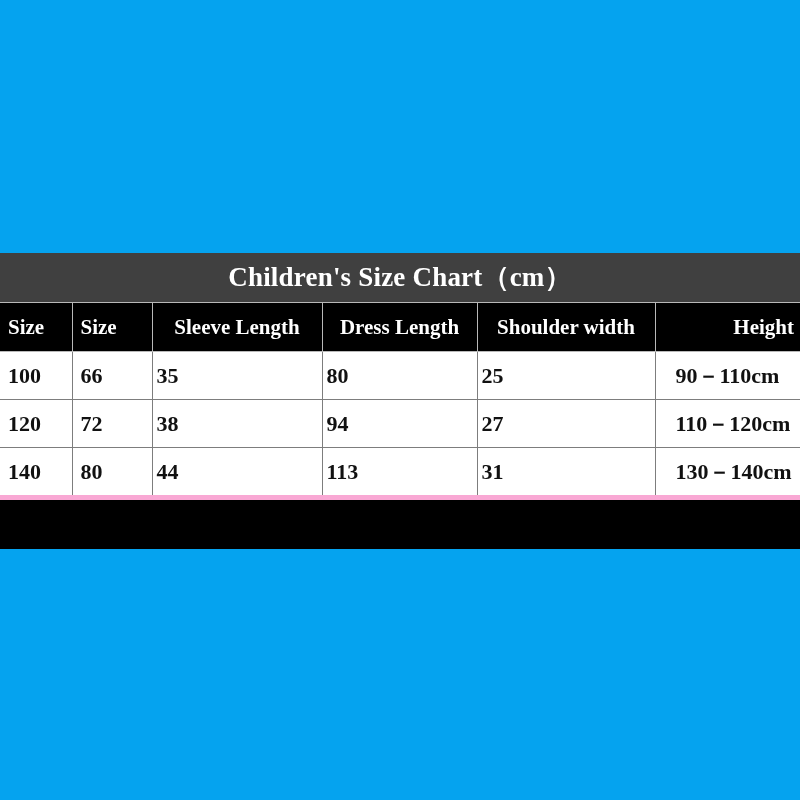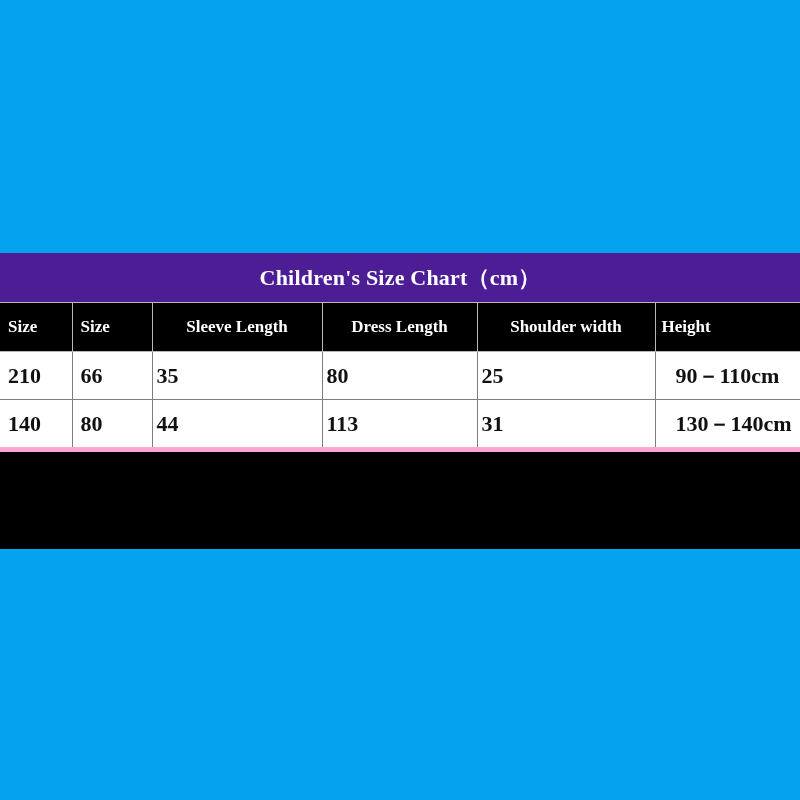--- a/index.html
+++ b/index.html
@@ -28,56 +28,56 @@
     height: 296px;
     background: #000000;
     box-sizing: border-box;
   }
 
   #chart-title {
     height: 49px;
     line-height: 49px;
     text-align: center;
     color: #ffffff;
-    background: #4c1d95;
-    font-size: 22px;
+    background: #404040;
+    font-size: 27px;
     font-weight: bold;
     letter-spacing: 0.2px;
     white-space: nowrap;
   }
 
   table.size-table {
     width: 800px;
     border-collapse: collapse;
     table-layout: fixed;
   }
 
   table.size-table thead th {
     background: #000000;
     color: #ffffff;
-    font-size: 17px;
+    font-size: 21px;
     font-weight: bold;
     height: 48px;
     border: 1px solid #b9b9b9;
     border-left: none;
     white-space: nowrap;
     padding: 0 6px;
   }
   table.size-table thead th.col-size,
   table.size-table thead th.col-bust {
     text-align: left;
     padding-left: 8px;
   }
   table.size-table thead th.col-sleeve,
   table.size-table thead th.col-dress,
   table.size-table thead th.col-shoulder {
     text-align: center;
   }
   table.size-table thead th.col-height {
-    text-align: left;
+    text-align: right;
     border-right: none;
   }
 
   table.size-table tbody td {
     background: #ffffff;
     color: #111111;
     font-size: 22px;
     font-weight: bold;
     height: 47px;
     border: 1px solid #7d7d7d;
@@ -133,26 +133,34 @@
           <th class="col-size">Size</th>
           <th class="col-bust">Size</th>
           <th class="col-sleeve">Sleeve Length</th>
           <th class="col-dress">Dress Length</th>
           <th class="col-shoulder">Shoulder width</th>
           <th class="col-height">Height</th>
         </tr>
       </thead>
       <tbody>
         <tr>
-          <td class="col-size">210</td>
+          <td class="col-size">100</td>
           <td class="col-bust">66</td>
           <td class="col-sleeve">35</td>
           <td class="col-dress">80</td>
           <td class="col-shoulder">25</td>
           <td class="col-height">90－110cm</td>
+        </tr>
+        <tr>
+          <td class="col-size">120</td>
+          <td class="col-bust">72</td>
+          <td class="col-sleeve">38</td>
+          <td class="col-dress">94</td>
+          <td class="col-shoulder">27</td>
+          <td class="col-height">110－120cm</td>
         </tr>
         <tr>
           <td class="col-size">140</td>
           <td class="col-bust">80</td>
           <td class="col-sleeve">44</td>
           <td class="col-dress">113</td>
           <td class="col-shoulder">31</td>
           <td class="col-height">130－140cm</td>
         </tr>
       </tbody>

